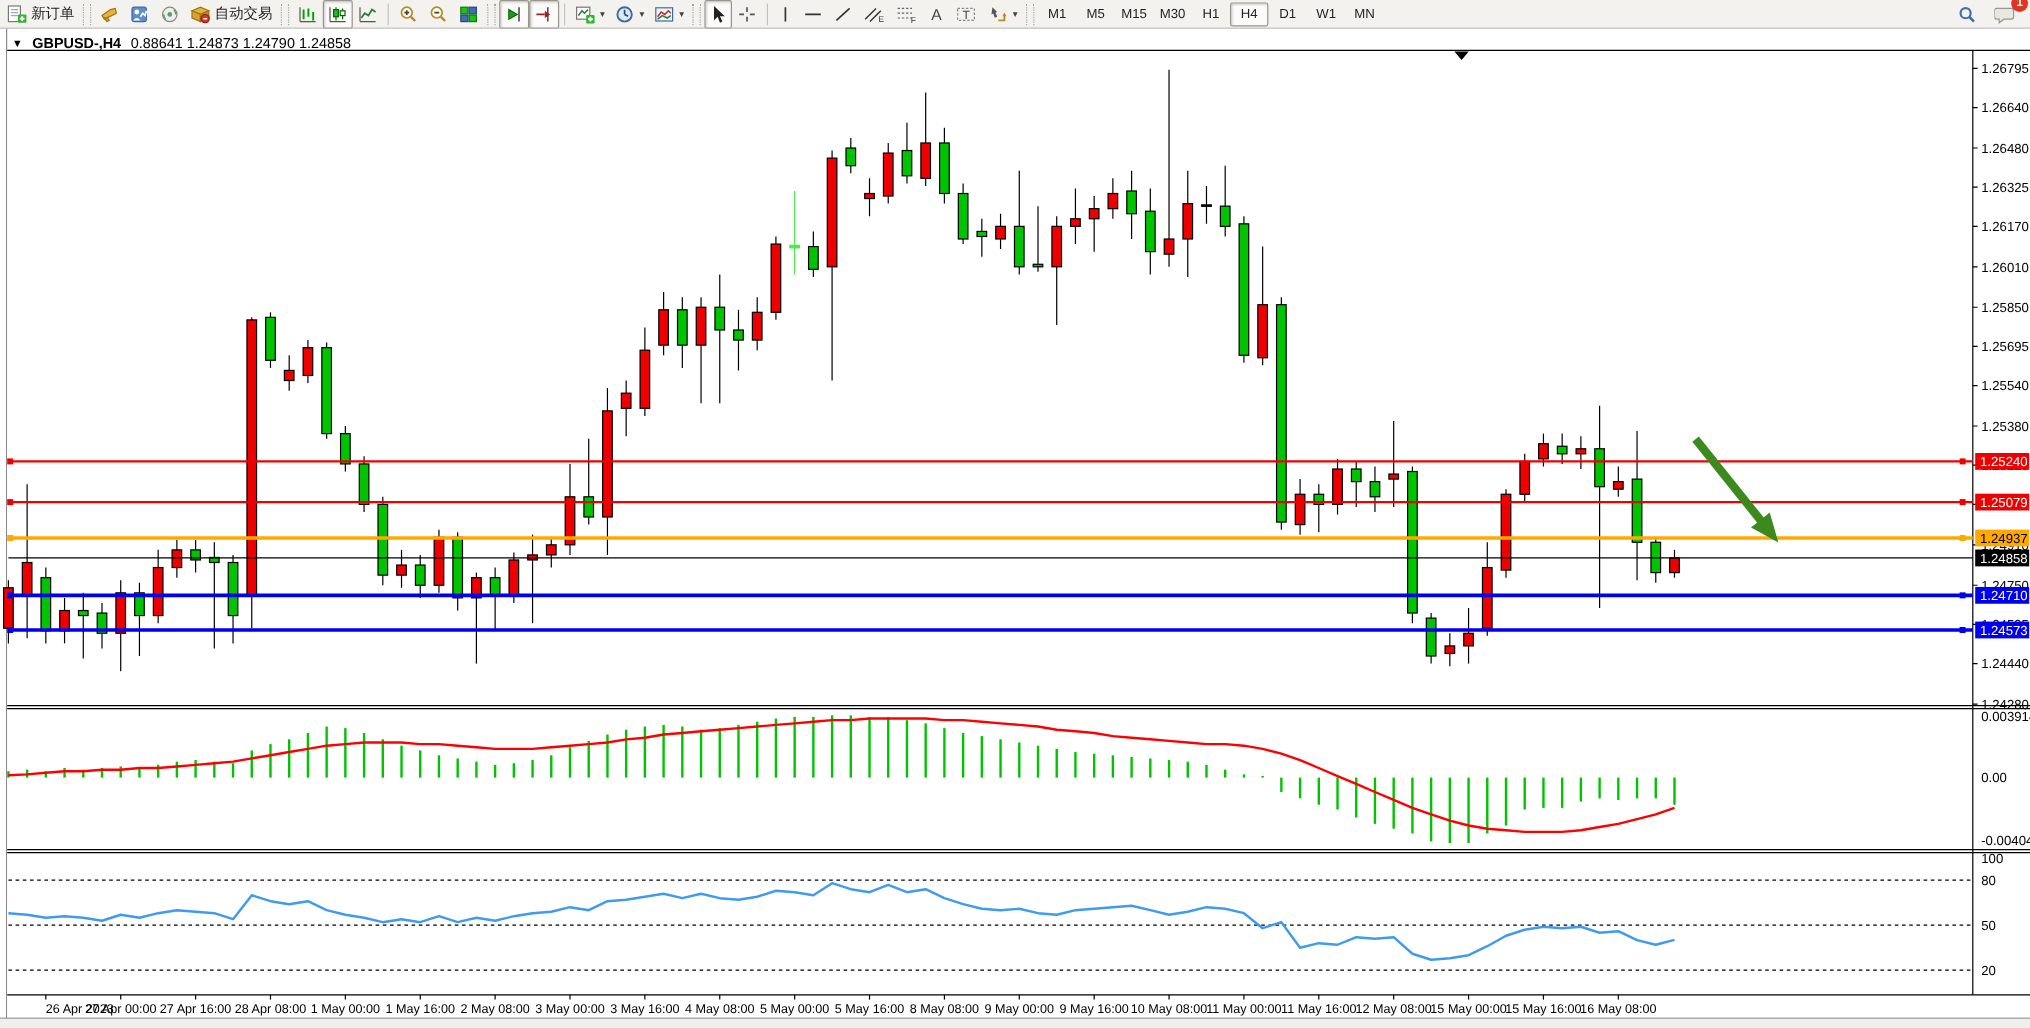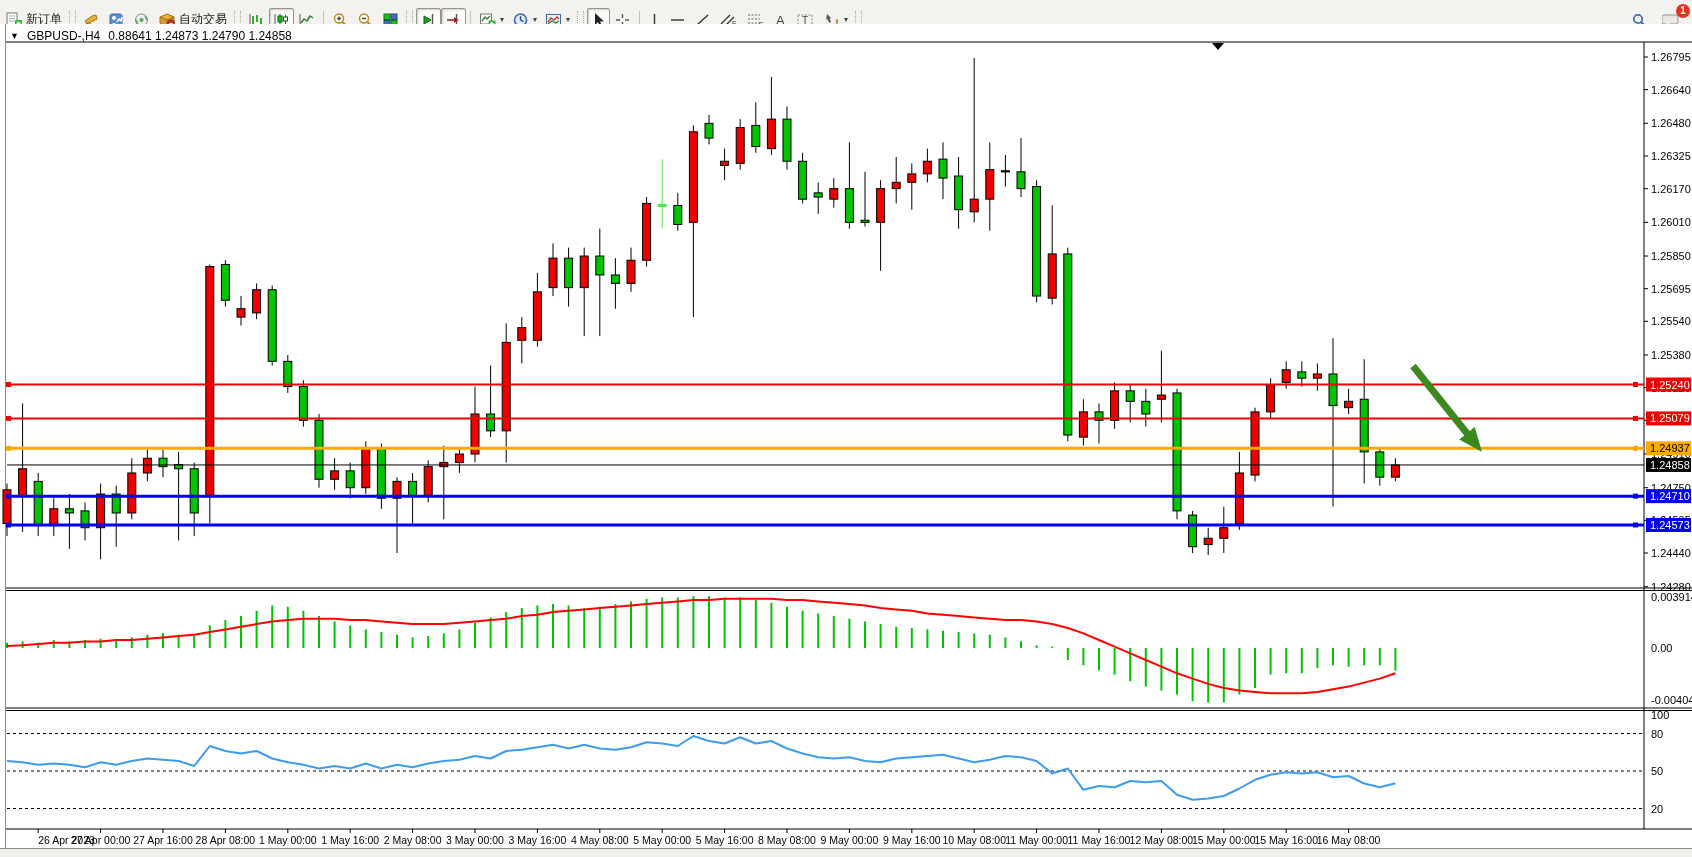--- a/index.html
+++ b/index.html
@@ -1,19 +1,19 @@
 <!DOCTYPE html>
 <html><head>
 <meta charset="utf-8">
 <style>
   html,body{margin:0;padding:0;background:#d8d5d0;}
   #screen{position:relative;width:1692px;height:857px;background:#ffffff;
           font-family:"Liberation Sans",sans-serif;overflow:hidden;}
   
-  #toolbar{position:absolute;left:0;top:0;width:1692px;height:40px;background:#f4f2ef;
+  #toolbar{position:absolute;left:0;top:0;width:1692px;height:24px;background:#f4f2ef;
            border-bottom:1px solid #b9b6b1;display:flex;align-items:center;padding:0 2px;box-sizing:border-box;}
   .tb-group{display:flex;align-items:center;height:24px;}
   .grip{width:5px;height:18px;border-left:1px dotted #a9a6a1;border-right:1px dotted #a9a6a1;margin:0 3px;}
   .sep{width:1px;height:18px;background:#c5c2bd;margin:0 4px;}
   .tb-btn{display:flex;align-items:center;gap:3px;height:20px;padding:1px 3px;border:1px solid transparent;
           border-radius:2px;cursor:default;}
   .tb-btn.active{border:1px solid #98948e;background:#fcfbfa;box-shadow:inset 1px 1px 2px rgba(0,0,0,.18);}
   .tb-btn svg{display:block;}
   .tb-label{font-size:12px;color:#1a1a1a;white-space:nowrap;}
   .dd{font-size:8px;color:#444;margin-left:1px;}
@@ -304,20 +304,31 @@
             <svg width="17" height="16" viewBox="0 0 17 16">
               <polygon points="4,2 8,6 6.5,6.5 8,10 6,10.8 4.7,7.2 3.2,8" fill="#555"></polygon>
               <polyline points="9,13 14,13 14,8" fill="none" stroke="#b58a2a" stroke-width="1.5"></polyline>
               <polygon points="14,6.5 12.3,9.5 15.7,9.5" fill="#b58a2a"></polygon>
             </svg>
           </span>
           <span class="dd">▾</span>
         </div>
       </div>
     <div class="grip"></div>
+    <div class="tb-group" id="grp-timeframes">
+        <div class="tf-btn">M1</div>
+        <div class="tf-btn">M5</div>
+        <div class="tf-btn">M15</div>
+        <div class="tf-btn">M30</div>
+        <div class="tf-btn">H1</div>
+        <div class="tf-btn active">H4</div>
+        <div class="tf-btn">D1</div>
+        <div class="tf-btn">W1</div>
+        <div class="tf-btn">MN</div>
+      </div>
     <div id="tb-right">
       <div class="tb-btn">
         <span>
           <svg width="17" height="16" viewBox="0 0 17 16">
               <circle cx="7" cy="7" r="4.2" fill="none" stroke="#3e6fb0" stroke-width="1.8"></circle>
               <line x1="10.2" y1="10.2" x2="14" y2="14" stroke="#3e6fb0" stroke-width="2.2"></line>
             </svg>
         </span>
       </div>
       <div class="tb-btn" style="position:relative">
@@ -329,21 +340,21 @@
         <span class="badge">1</span>
       </div>
     </div>
   </div>
 
   <div id="chartwin">
     <div id="frame-left"></div>
     <div id="chart-title">
       <span class="tri">▼</span>
       <span style="display:flex;gap:8px">
-        <b style="font-weight:normal">GBPUSD-,H4</b>
+        <b style="font-weight:bold">GBPUSD-,H4</b>
         <span>0.88641 1.24873 1.24790 1.24858</span>
       </span>
     </div>
     <div class="pane-label" style="top:569px">
       <span>MACD(12,26,9)</span>&nbsp;<span>-0.001733 -0.001915</span>
     </div>
     <div class="pane-label" style="top:689px">
       <span>RSI(14)</span>&nbsp;<span>40.2550</span>
     </div>
     <svg id="plot" width="1692" height="833" viewBox="0 24 1692 833" style="position:absolute;left:0;top:0">

